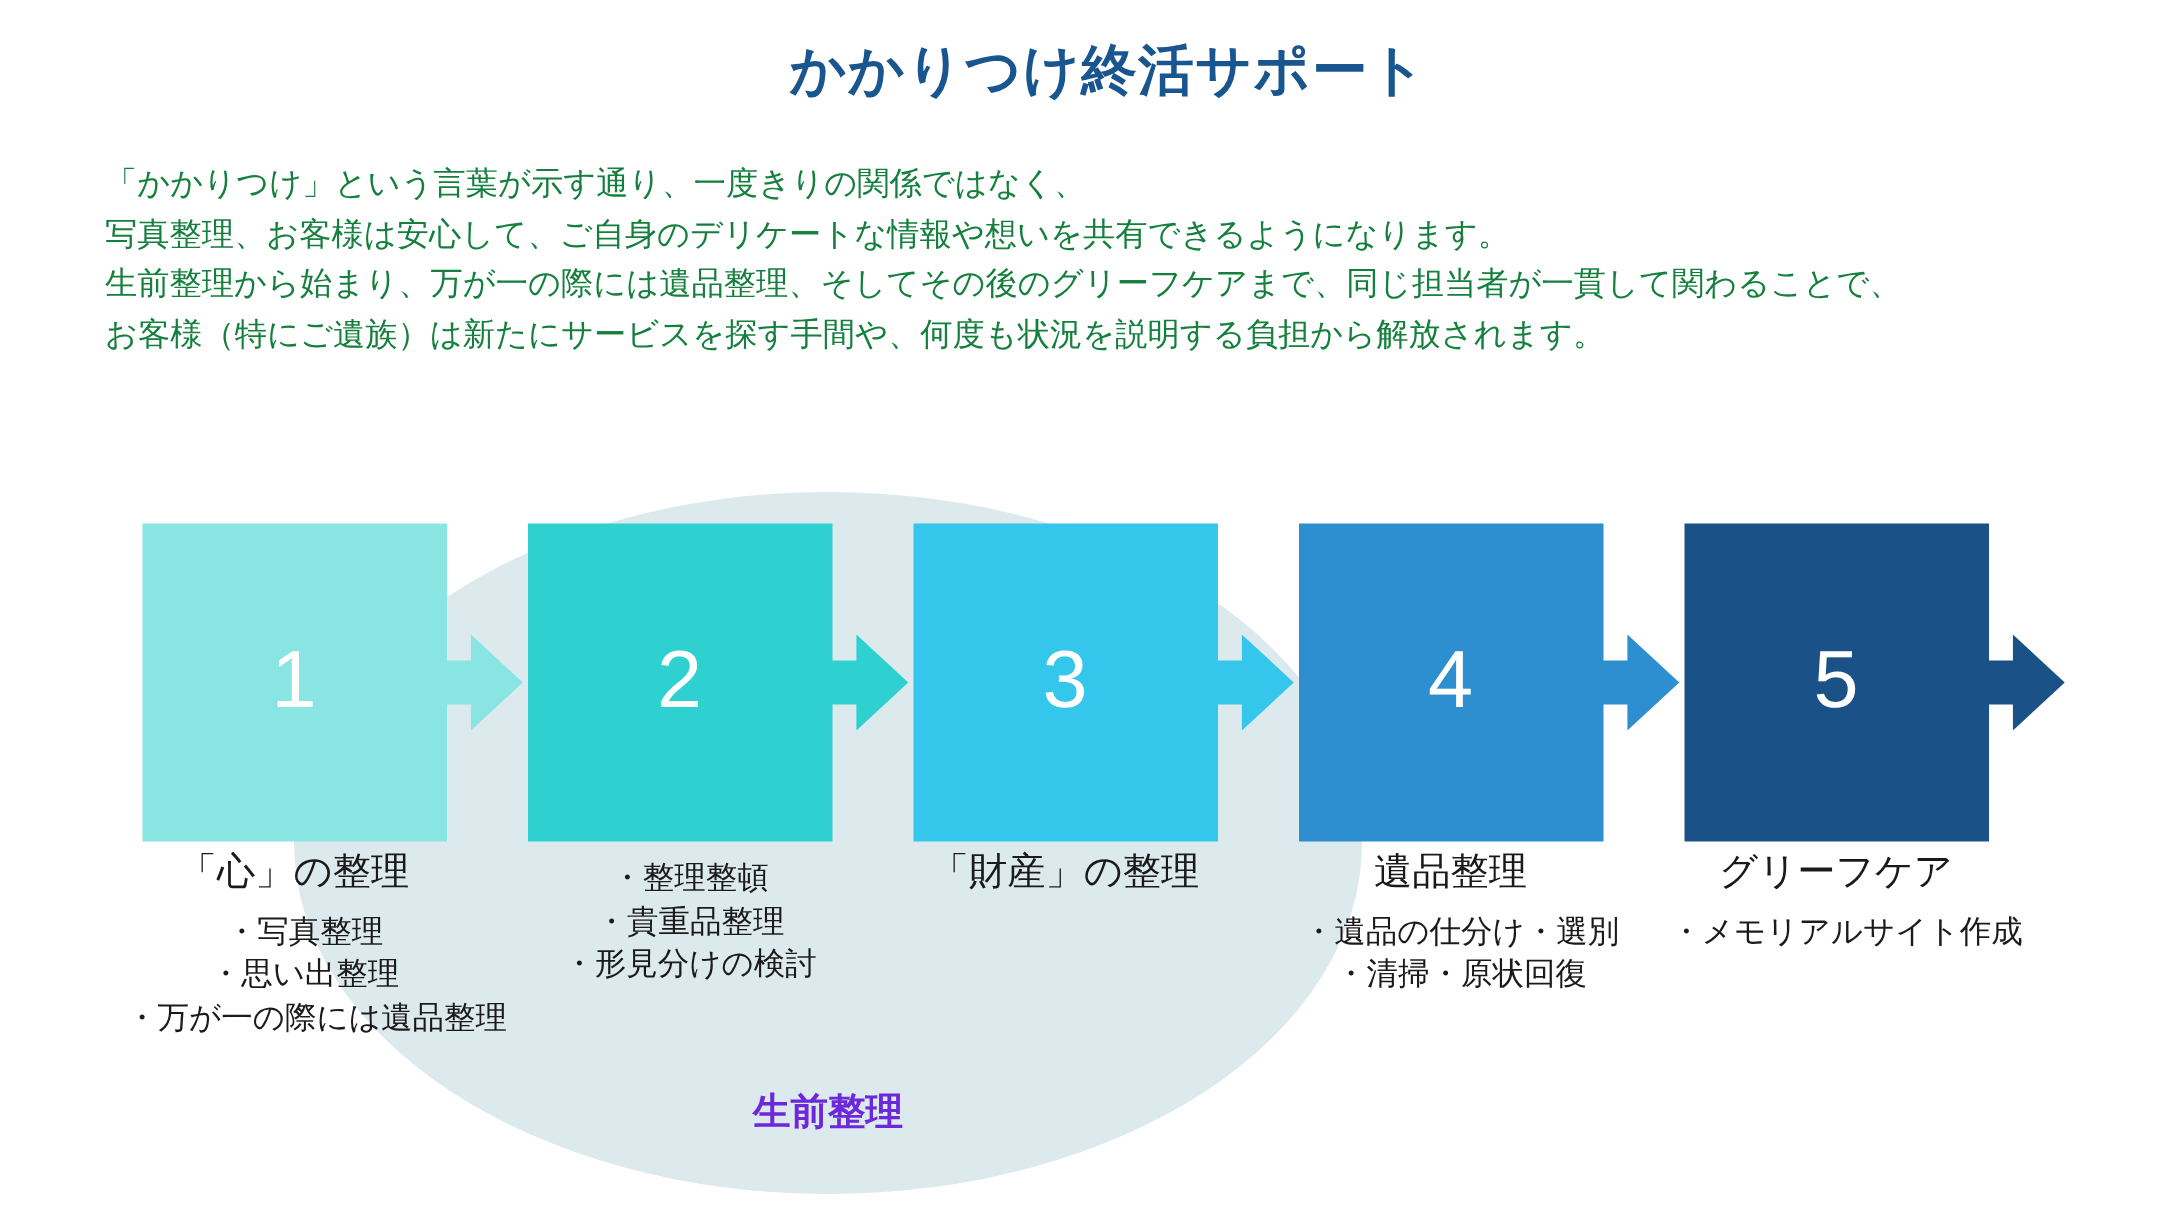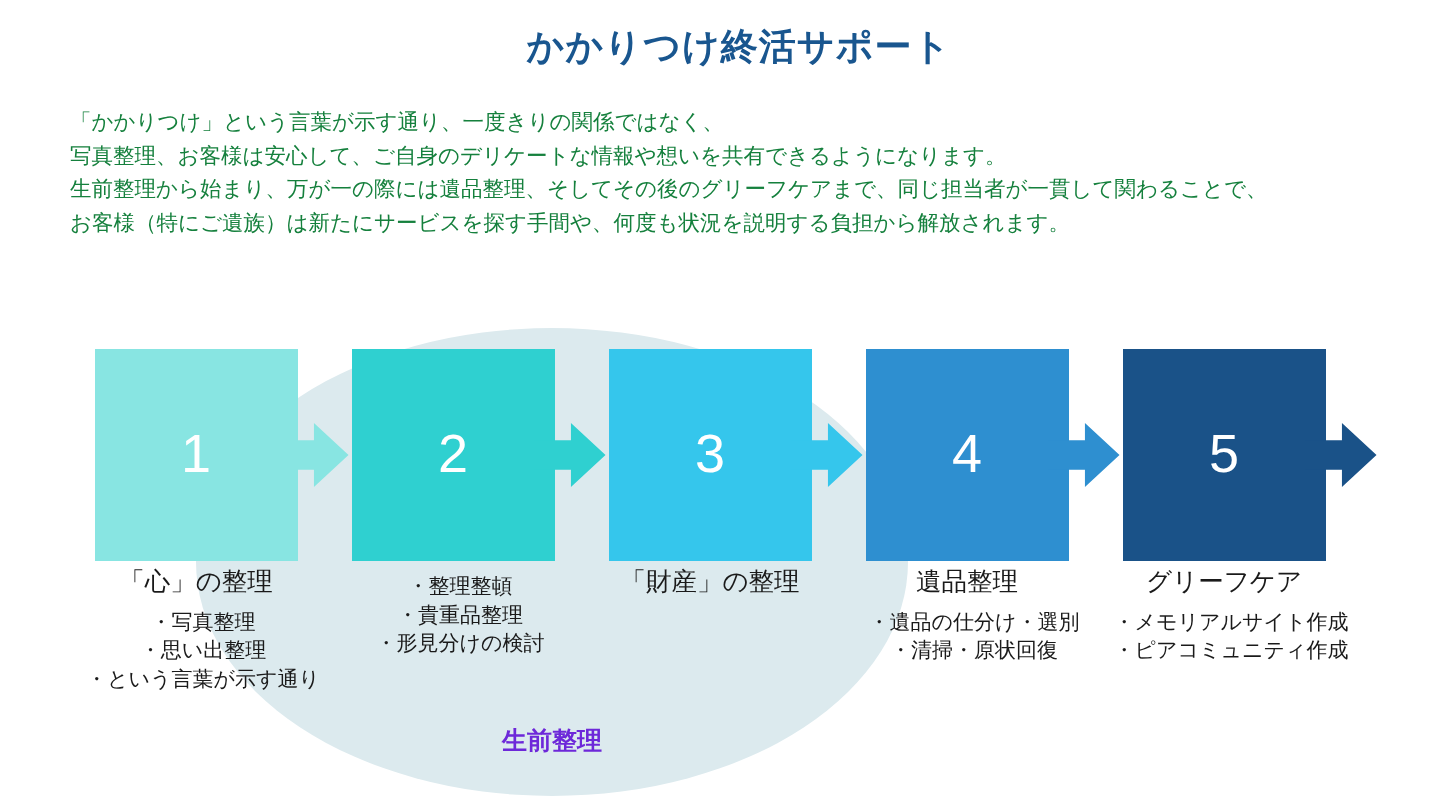--- a/index.html
+++ b/index.html
@@ -163,21 +163,21 @@
 
     <div class="step" id="step-0" style="left:70px;">
       <div class="step-box" id="step-box-0" style="background: rgb(136, 229, 226);">
         <span class="step-number">1</span>
         <span class="step-arrow" id="step-arrow-0" style="background: rgb(136, 229, 226);"></span>
       </div>
       <div class="step-label">「心」の整理</div>
       <div class="step-bullets">
         <span class="bullet">・写真整理</span>
         <span class="bullet">・思い出整理</span>
-        <span class="bullet">・という言葉が示す通り</span>
+        <span class="bullet">・万が一の際には遺品整理</span>
       </div>
     </div>
 
     <div class="step" id="step-1" style="left:327px;">
       <div class="step-box" id="step-box-1" style="background: rgb(47, 208, 208);">
         <span class="step-number">2</span>
         <span class="step-arrow" id="step-arrow-1" style="background: rgb(47, 208, 208);"></span>
       </div>
       <div class="step-bullets">
         <span class="bullet">・整理整頓</span>
@@ -207,20 +207,19 @@
     </div>
 
     <div class="step" id="step-4" style="left:1098px;">
       <div class="step-box" id="step-box-4" style="background: rgb(26, 82, 136);">
         <span class="step-number">5</span>
         <span class="step-arrow" id="step-arrow-4" style="background: rgb(26, 82, 136);"></span>
       </div>
       <div class="step-label">グリーフケア</div>
       <div class="step-bullets">
         <span class="bullet">・メモリアルサイト作成</span>
-        <span class="bullet">・ピアコミュニティ作成</span>
       </div>
     </div>
 
   </div>
 
   <div class="ellipse-caption">生前整理</div>
 </div>
 
 </body></html>

